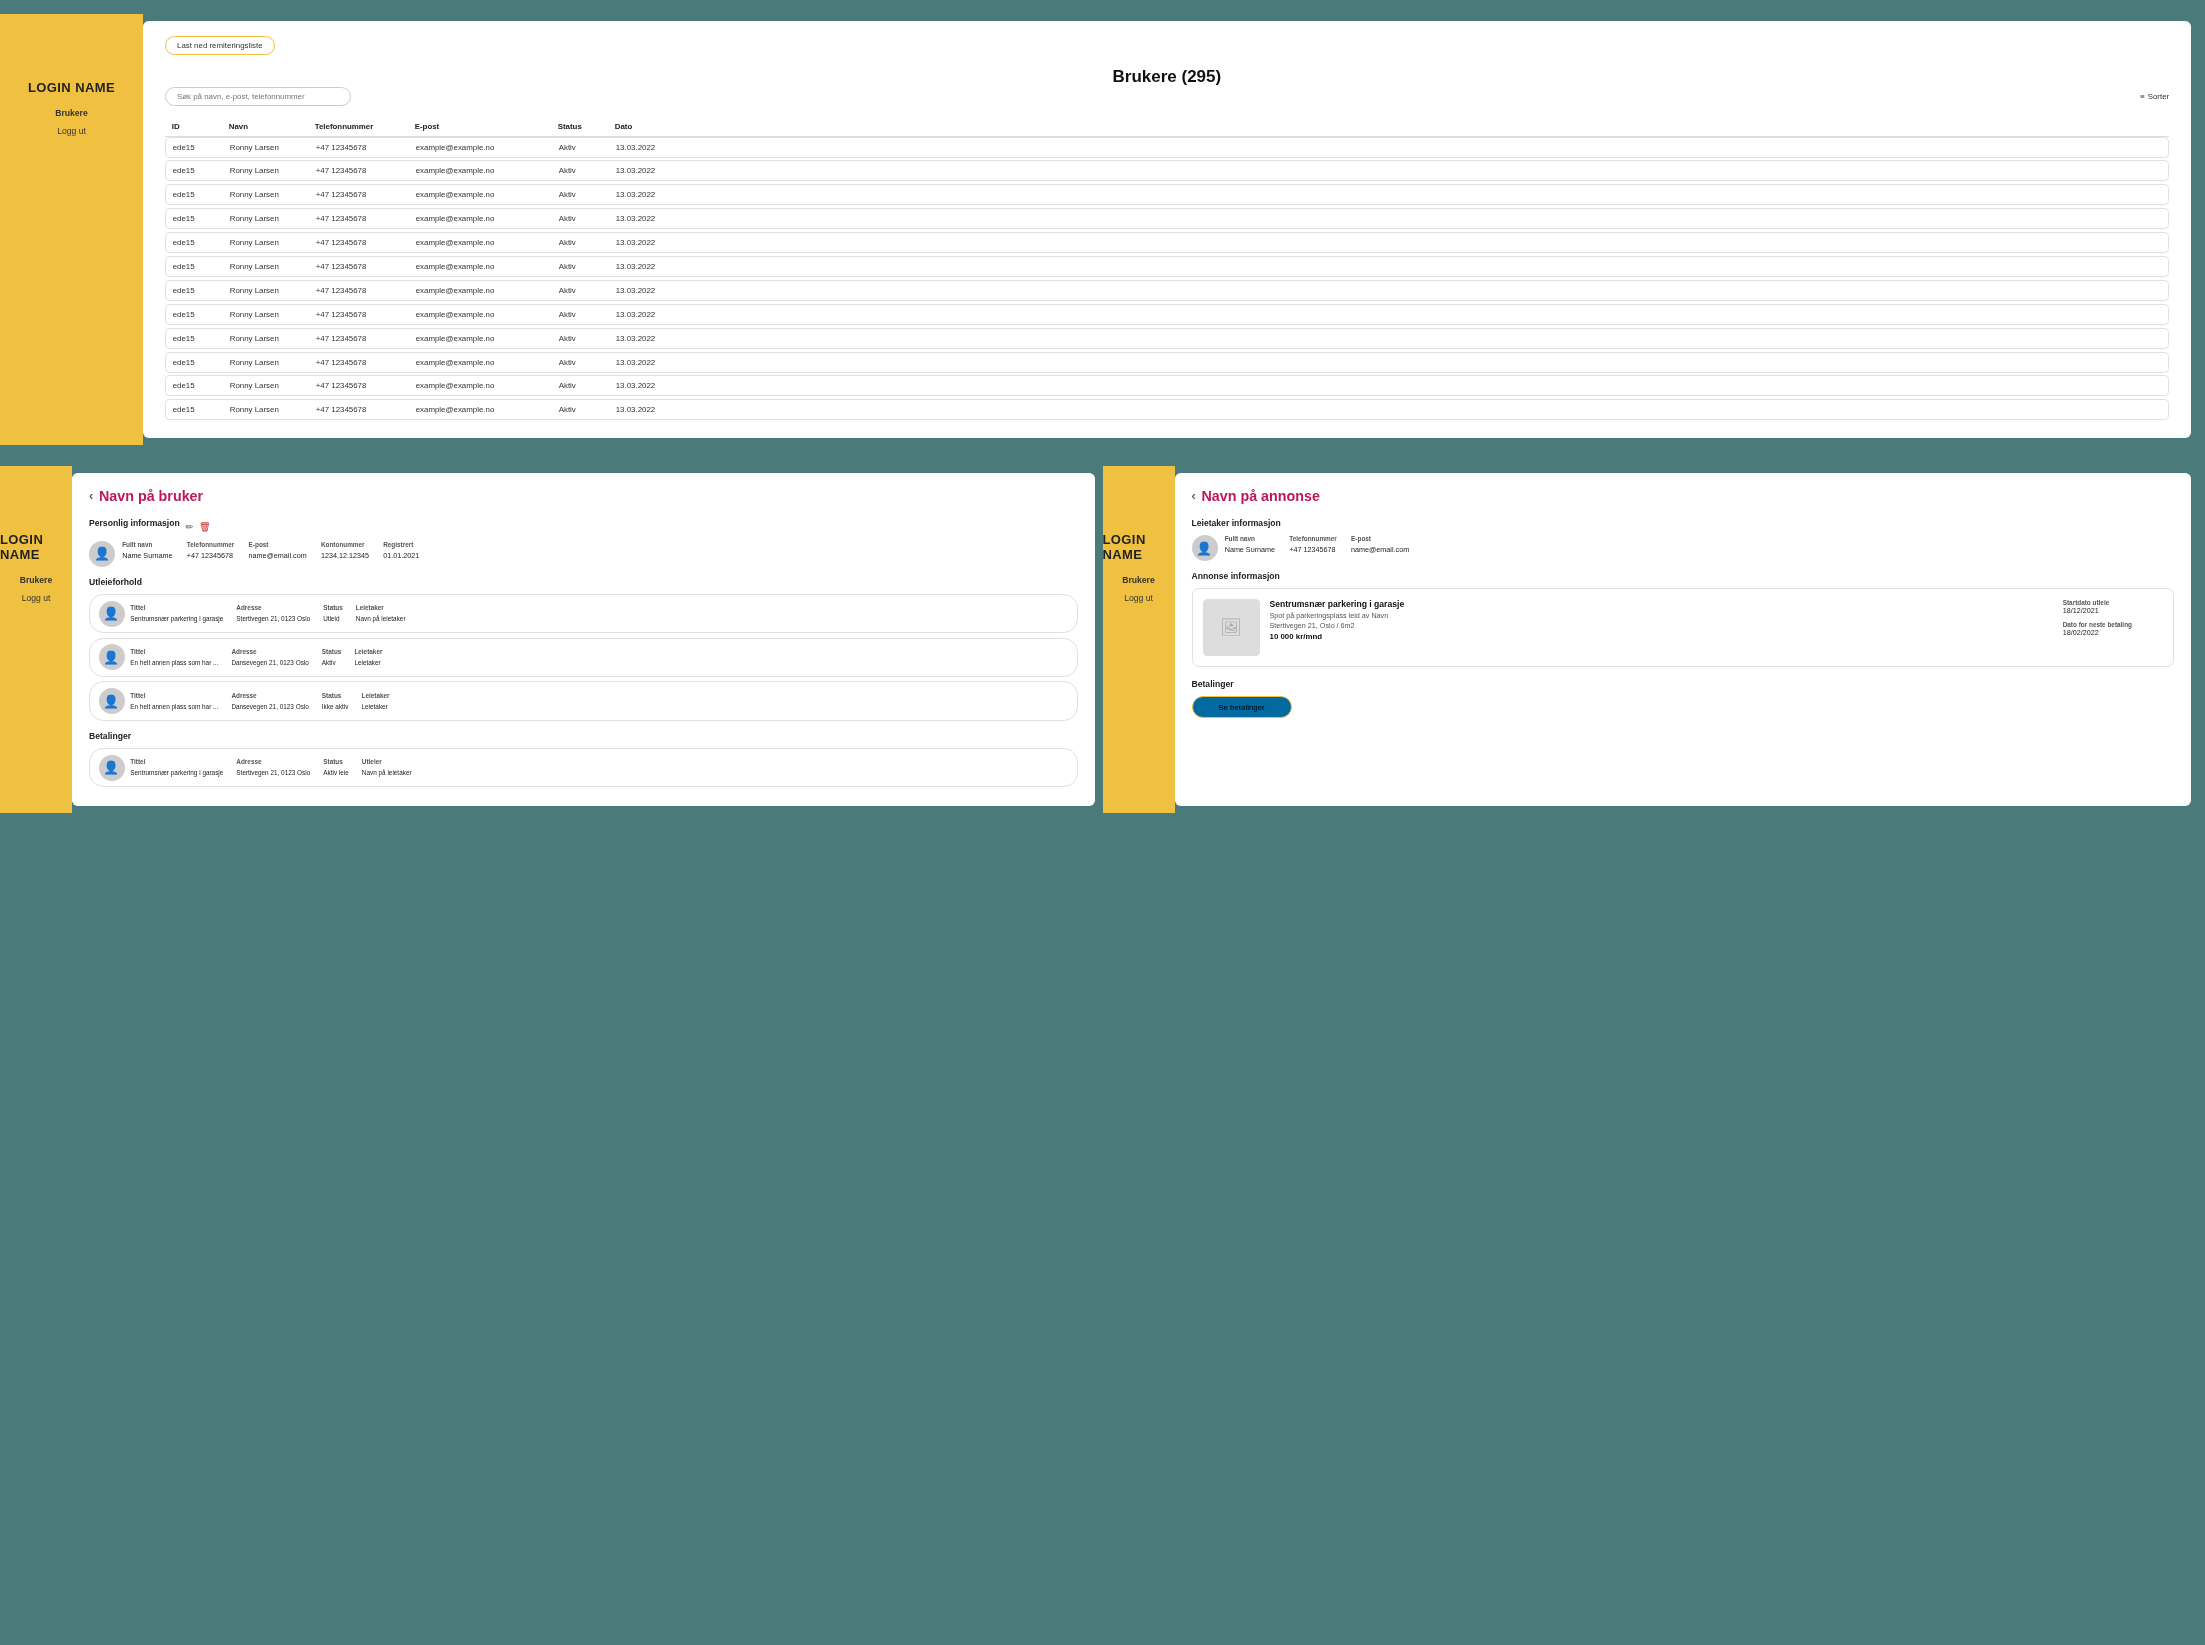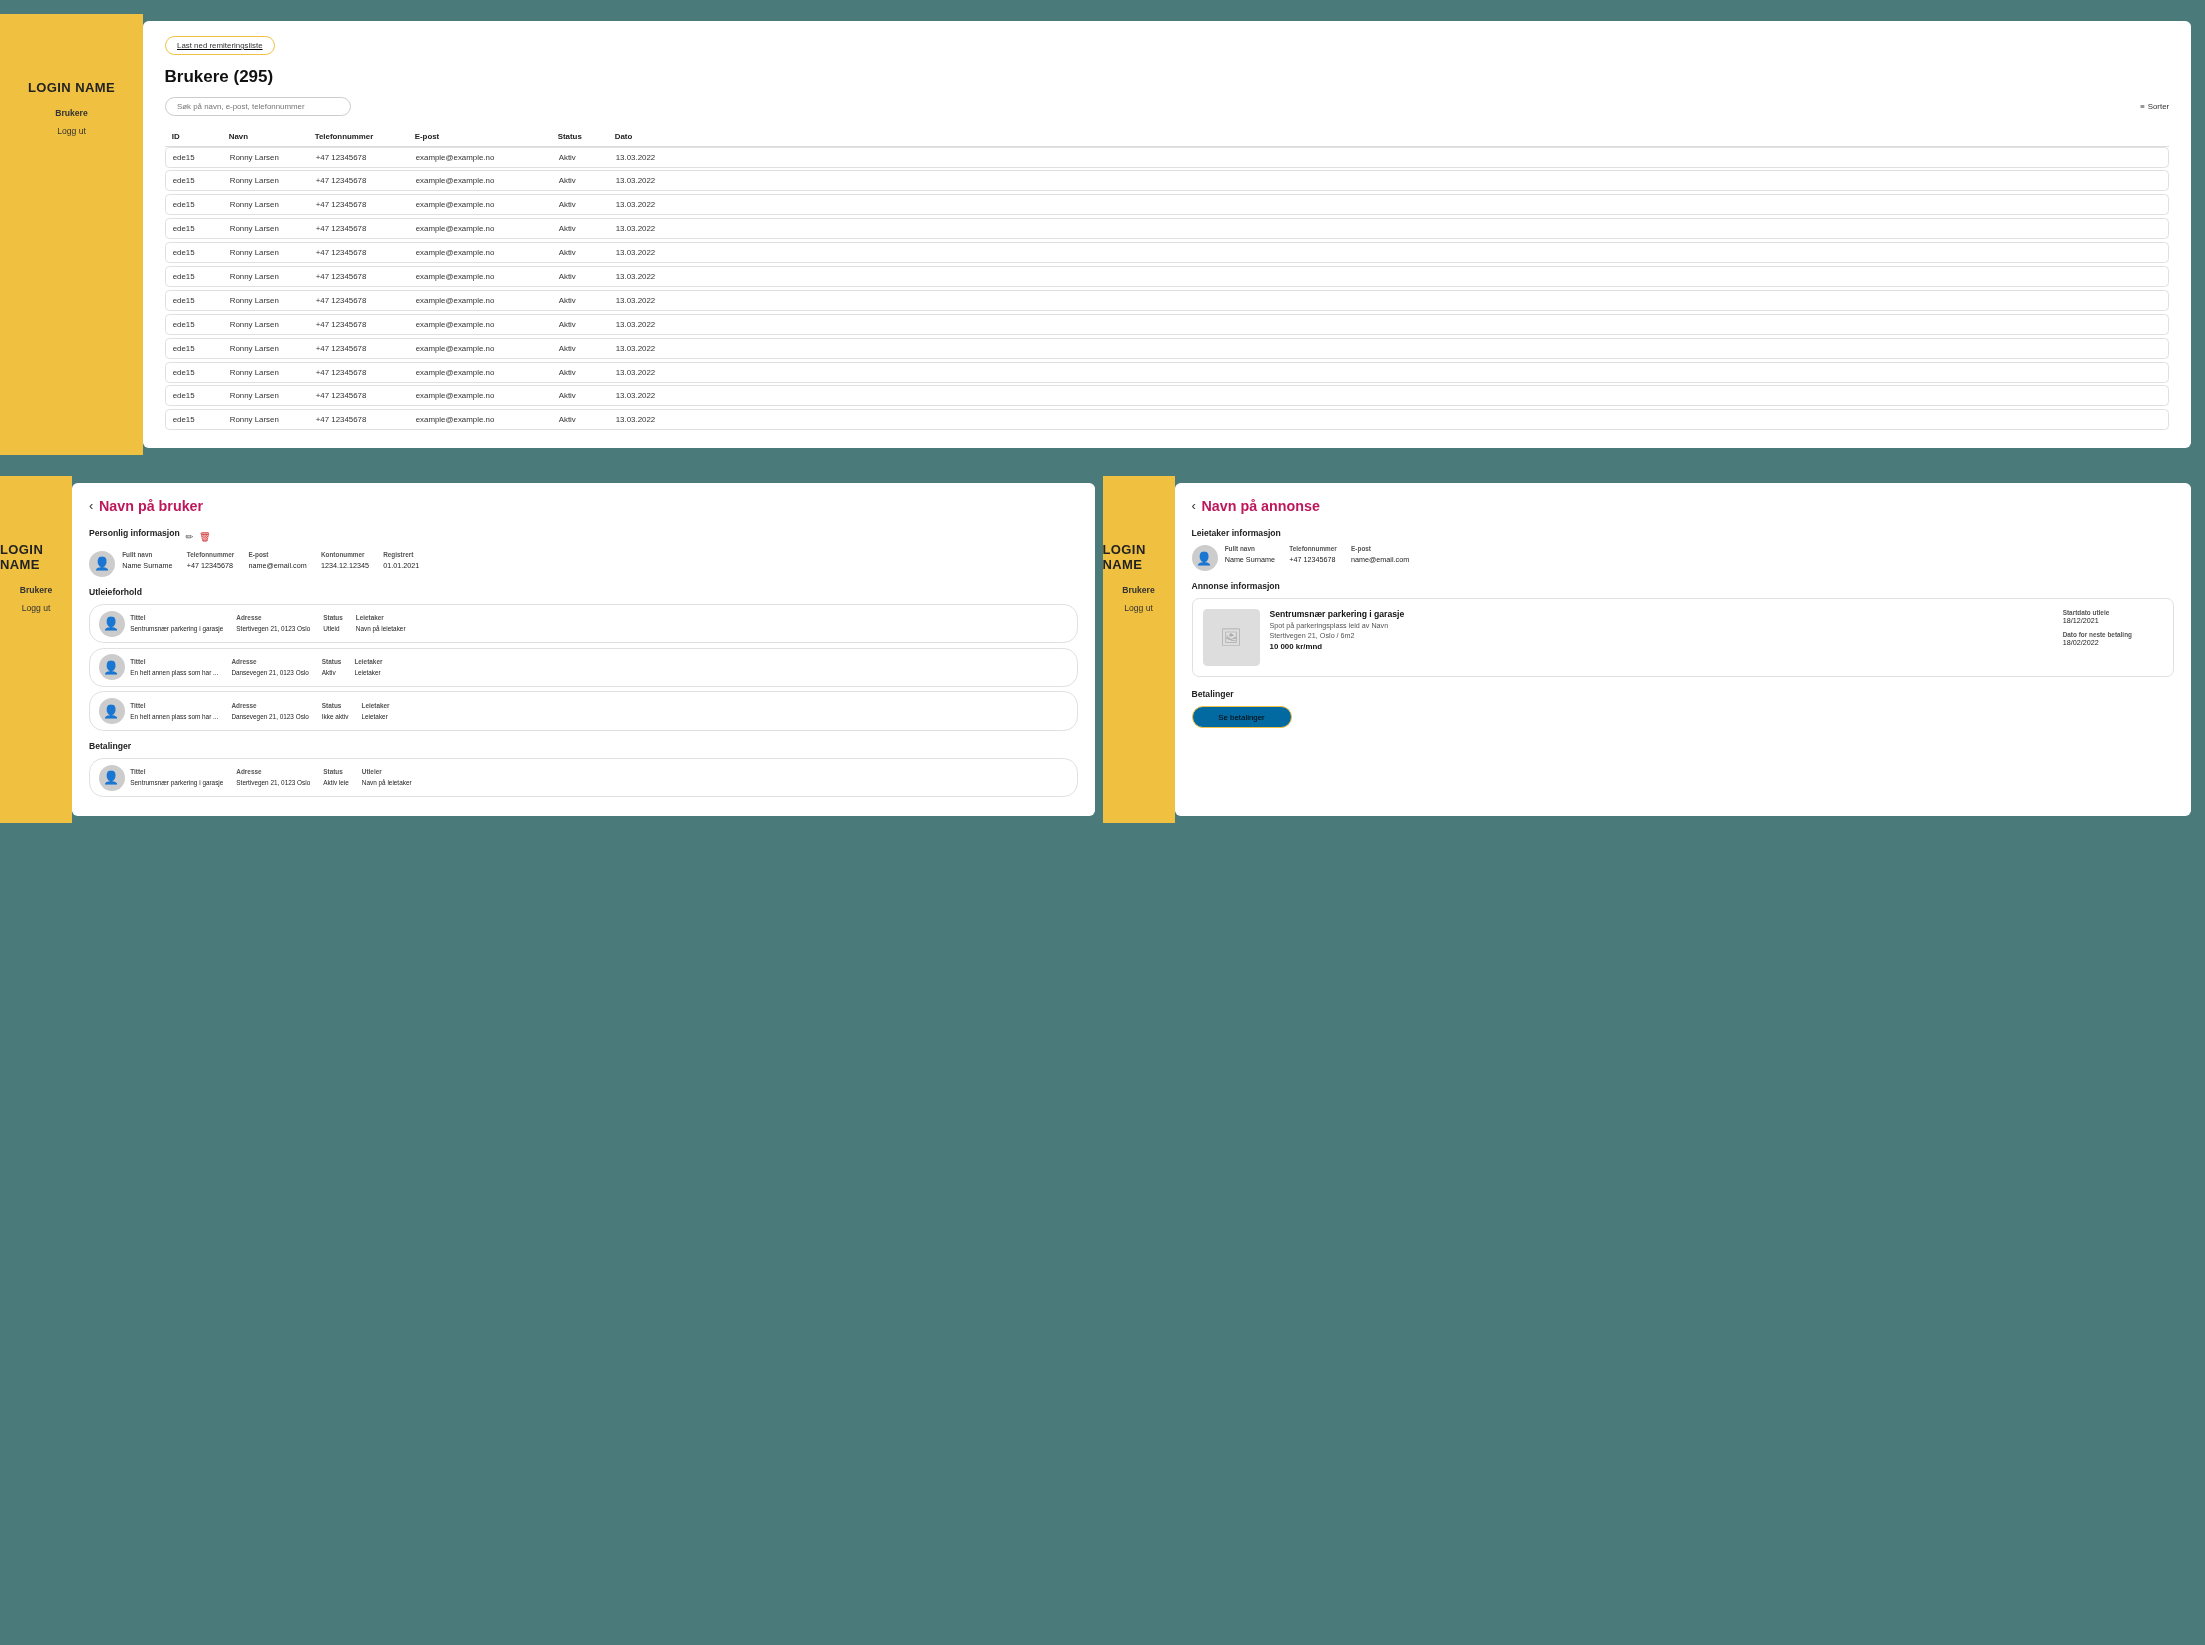--- a/index.html
+++ b/index.html
@@ -54,39 +54,38 @@
       margin: 7.2px 14.3px 7.2px 0;
       border-radius: 5.7px;
       padding: 14.3px 21.5px;
       overflow: hidden;
     }
 
     .top-bar {
       display: flex;
       align-items: center;
       margin-bottom: 11.5px;
-      text-decoration: underline;
     }
 
     .load-btn {
       border: 1.4px solid #f0c040;
       background: white;
       color: #333;
       padding: 4.3px 11.5px;
       border-radius: 14.3px;
       font-size: 7.9px;
       cursor: pointer;
       font-weight: 500;
     }
 
     .page-title {
       font-size: 17px;
       font-weight: 800;
       color: #111;
-      margin-bottom: 10px;
+      text-align: center;
     }
 
     .search-row {
       display: flex;
       align-items: center;
       margin-bottom: 11.5px;
       gap: 7.2px;
     }
 
     .search-input {

